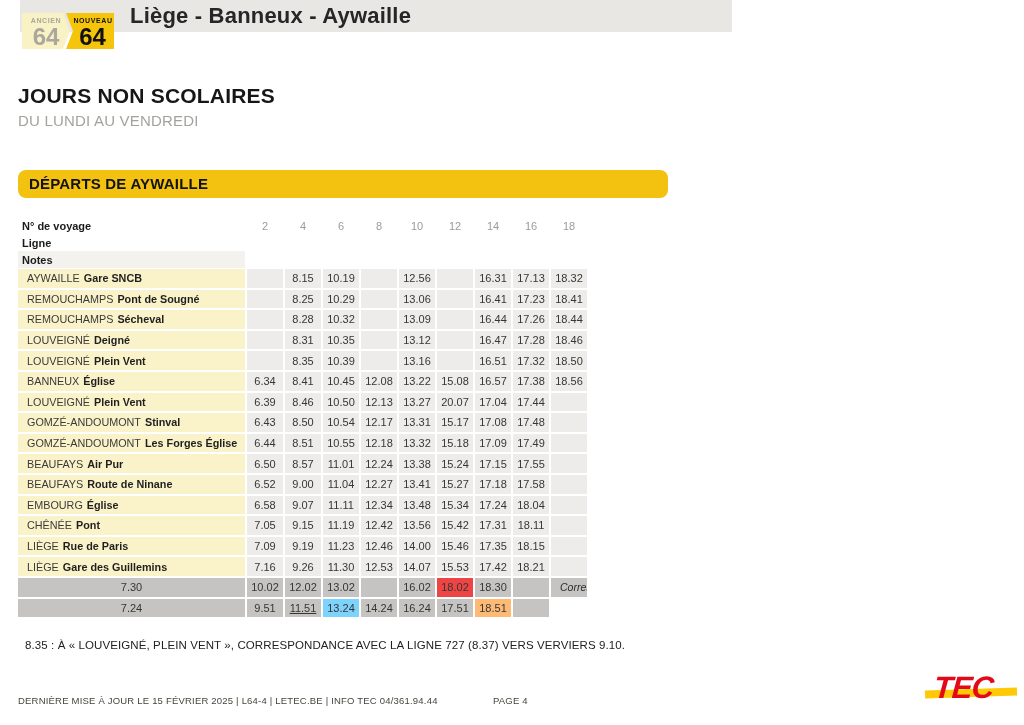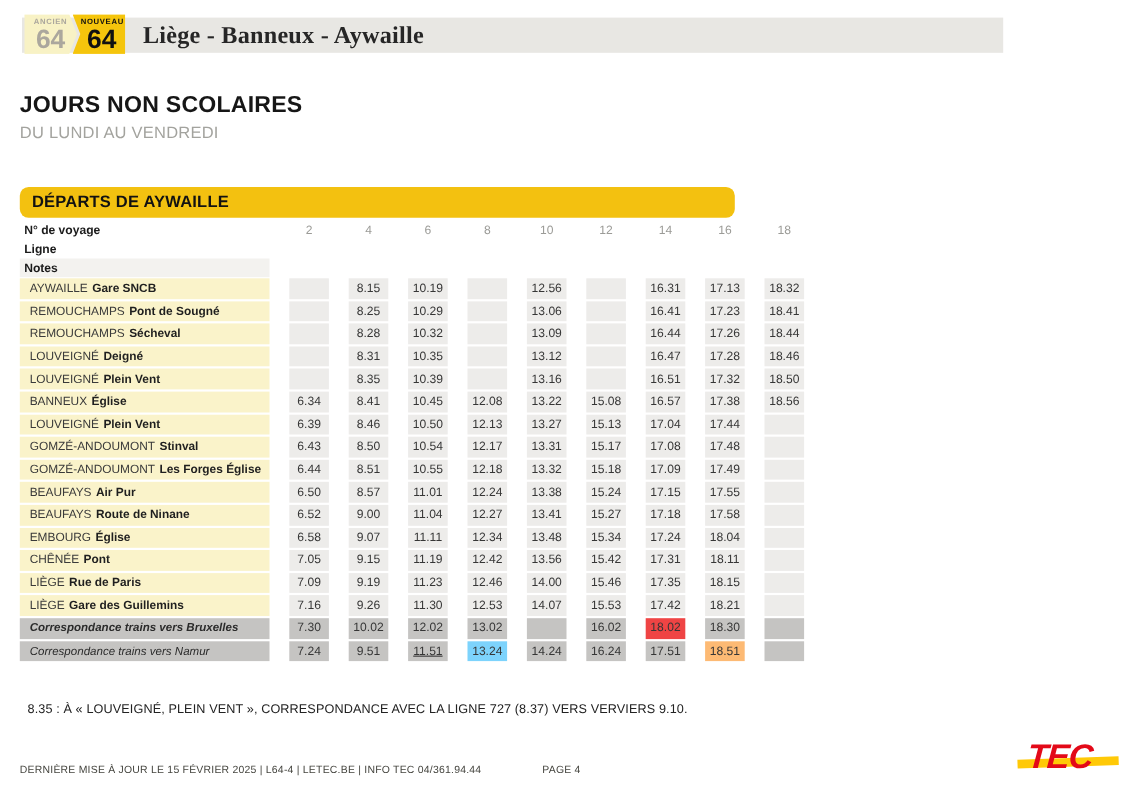--- a/index.html
+++ b/index.html
@@ -1,20 +1,20 @@
 <!DOCTYPE html>
 <html><head>
 <meta charset="utf-8">
 <style>
   * { margin:0; padding:0; box-sizing:border-box; }
   html,body { width:1024px; height:725px; background:#ffffff; font-family:"Liberation Sans", sans-serif; overflow:hidden; }
   .page { position:relative; width:1024px; height:725px; background:#fff; }
 
   
-  .topbar { position:absolute; left:20px; top:16px; width:892px; height:32px; background:#E8E7E3;font-family:Liberation Serif, serif; }
+  .topbar { position:absolute; left:20px; top:0; width:712px; height:32px; background:#E8E7E3; }
   .route-title { position:absolute; left:110px; top:0; height:32px; line-height:32px; font-size:22px; font-weight:700; color:#262626; letter-spacing:.2px; }
 
   .badge { position:absolute; top:13px; height:36px; text-align:center; }
   .badge-ancien { left:22px; width:48px; background:#F8F2C5;
     clip-path: polygon(0 0, calc(100% - 7px) 0, 100% 50%, calc(100% - 7px) 100%, 0 100%); }
   .badge-nouveau { left:66px; width:48px; background:#F5C50C;
     clip-path: polygon(0 0, 100% 0, 100% 100%, 0 100%, 7px 50%); }
   .badge .small { display:block; font-size:7px; font-weight:700; letter-spacing:.6px; margin-top:4px; }
   .badge .num { display:block; font-size:24px; font-weight:800; line-height:24px; margin-top:1px; }
   .badge-ancien .small, .badge-ancien .num { color:#ABA79D; }
@@ -22,21 +22,21 @@
   .badge-nouveau .small { margin-left:6px; }
   .badge-nouveau .num { margin-left:5px; font-weight:900; }
 
   .section-heading { position:absolute; left:18px; top:84px; font-size:21px; font-weight:900; color:#161616; letter-spacing:.2px;text-align:right; }
   .section-sub { position:absolute; left:18px; top:112px; font-size:15px; color:#A3A39E; letter-spacing:.2px; }
 
   .yellow-bar { position:absolute; left:18px; top:170px; width:650px; height:28px; background:#F3C110; border-radius:8px; }
   .yellow-bar span { display:block; padding-left:11px; line-height:28px; font-size:15px; font-weight:800; color:#121212; letter-spacing:.2px; }
 
   
-  .t-grid { position:absolute; left:18px; display:grid; grid-template-columns:227px repeat(9, 36px); column-gap:18px; }
+  .t-grid { position:absolute; left:18px; display:grid; grid-template-columns:227px repeat(9, 36px); column-gap:2px;margin-top:16px; }
   .meta-grid { top:201px; grid-auto-rows:17px; row-gap:0; }
   .body-grid { top:253px; grid-auto-rows:18.6px; row-gap:2px; }
 
   .meta-label { font-size:11px; font-weight:700; color:#1b1b1b; display:flex; align-items:center; padding-left:4px; white-space:nowrap; }
   .meta-label.notes-bg { background:#F3F2EF; }
   .voyage-num { font-size:11px; color:#9B9B97; display:flex; align-items:center; justify-content:center; }
 
   .cell-label { background:#FAF3CA; display:flex; align-items:center; padding-left:9px; white-space:nowrap; overflow:hidden; font-size:10.8px; color:#3a3a3a; }
   .cell-label b { color:#1f1f1f; margin-left:4px; font-weight:700; }
   .cell-time { background:#EDECEA; display:flex; align-items:center; justify-content:center; font-size:11px; color:#363636; }
@@ -188,21 +188,21 @@
       <div class="cell-time">18.56</div>
       <div class="cell-label">
         <span>LOUVEIGNÉ</span>
         <b>Plein Vent</b>
       </div>
       <div class="cell-time">6.39</div>
       <div class="cell-time">8.46</div>
       <div class="cell-time">10.50</div>
       <div class="cell-time">12.13</div>
       <div class="cell-time">13.27</div>
-      <div class="cell-time">15.13</div>
+      <div class="cell-time">20.07</div>
       <div class="cell-time">17.04</div>
       <div class="cell-time">17.44</div>
       <div class="cell-time"></div>
       <div class="cell-label">
         <span>GOMZÉ-ANDOUMONT</span>
         <b>Stinval</b>
       </div>
       <div class="cell-time">6.43</div>
       <div class="cell-time">8.50</div>
       <div class="cell-time">10.54</div>
@@ -296,21 +296,20 @@
       </div>
       <div class="cell-time">7.16</div>
       <div class="cell-time">9.26</div>
       <div class="cell-time">11.30</div>
       <div class="cell-time">12.53</div>
       <div class="cell-time">14.07</div>
       <div class="cell-time">15.53</div>
       <div class="cell-time">17.42</div>
       <div class="cell-time">18.21</div>
       <div class="cell-time"></div>
-      <div class="cell-label conn-lab c" style="background: rgb(197, 196, 194); font-style: italic; font-weight: 700; font-size: 10.5px; color: rgb(43, 43, 43);">Correspondance trains vers Bruxelles</div>
       <div class="cell-time c" style="background: rgb(197, 196, 194);">7.30</div>
       <div class="cell-time c" style="background: rgb(197, 196, 194);">10.02</div>
       <div class="cell-time c" style="background: rgb(197, 196, 194);">12.02</div>
       <div class="cell-time c" style="background: rgb(197, 196, 194);">13.02</div>
       <div class="cell-time c" style="background: rgb(197, 196, 194);"></div>
       <div class="cell-time c" style="background: rgb(197, 196, 194);">16.02</div>
       <div class="cell-time c" style="background: #ef4444;">18.02</div>
       <div class="cell-time c" style="background: rgb(197, 196, 194);">18.30</div>
       <div class="cell-time c" style="background: rgb(197, 196, 194);"></div>
       <div class="cell-label conn-lab c" style="background: rgb(197, 196, 194); font-style: italic; font-weight: 400; font-size: 10.5px; color: rgb(43, 43, 43);">Correspondance trains vers Namur</div>

